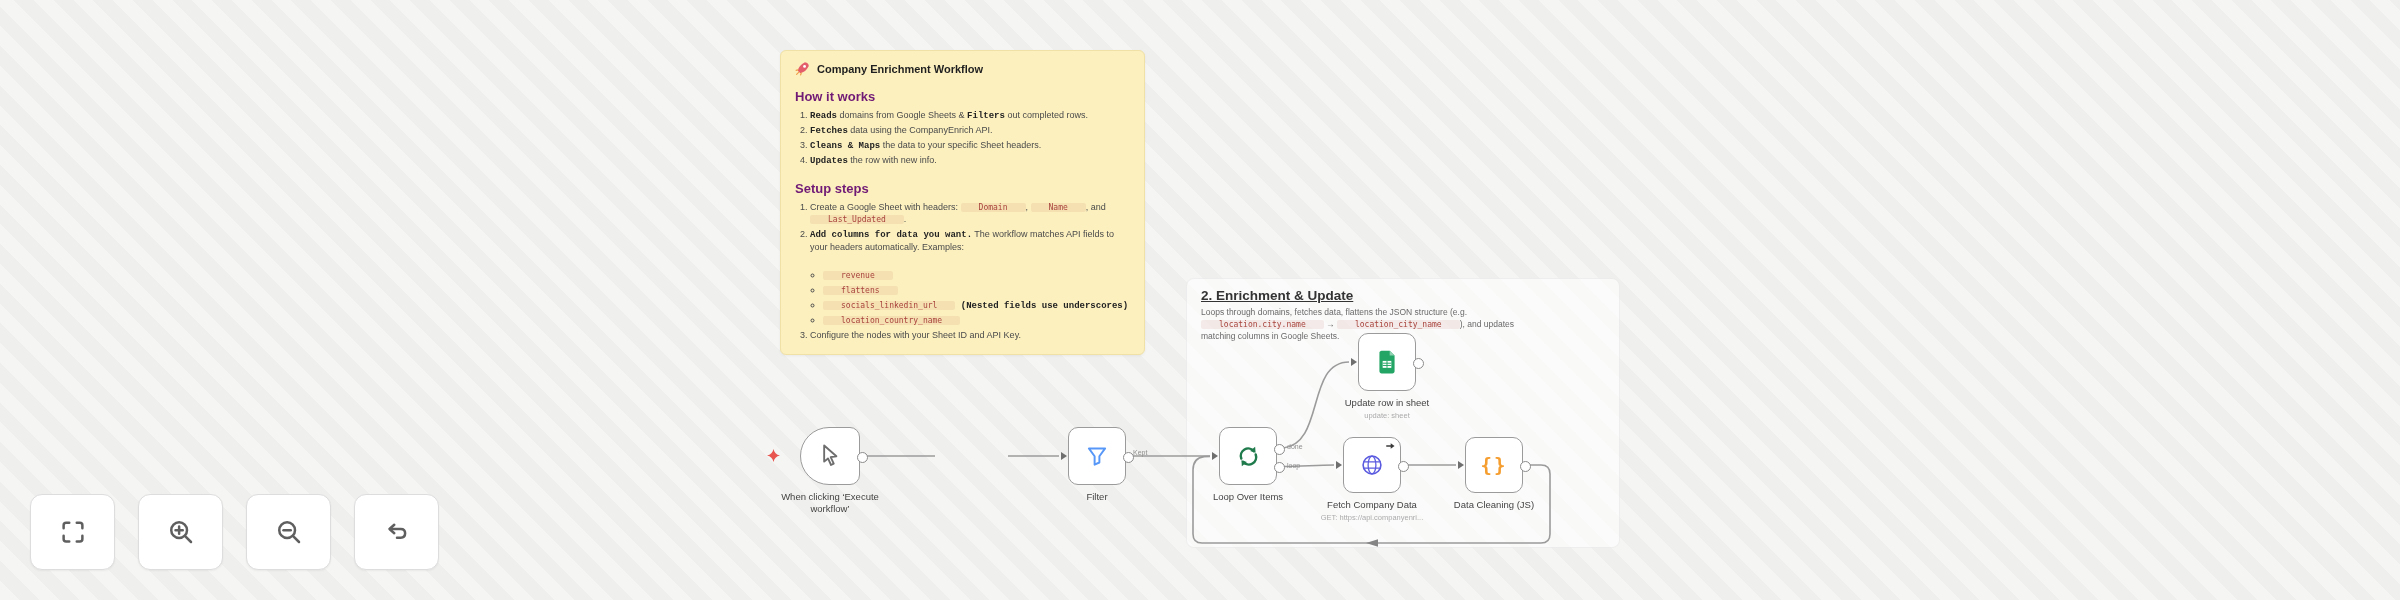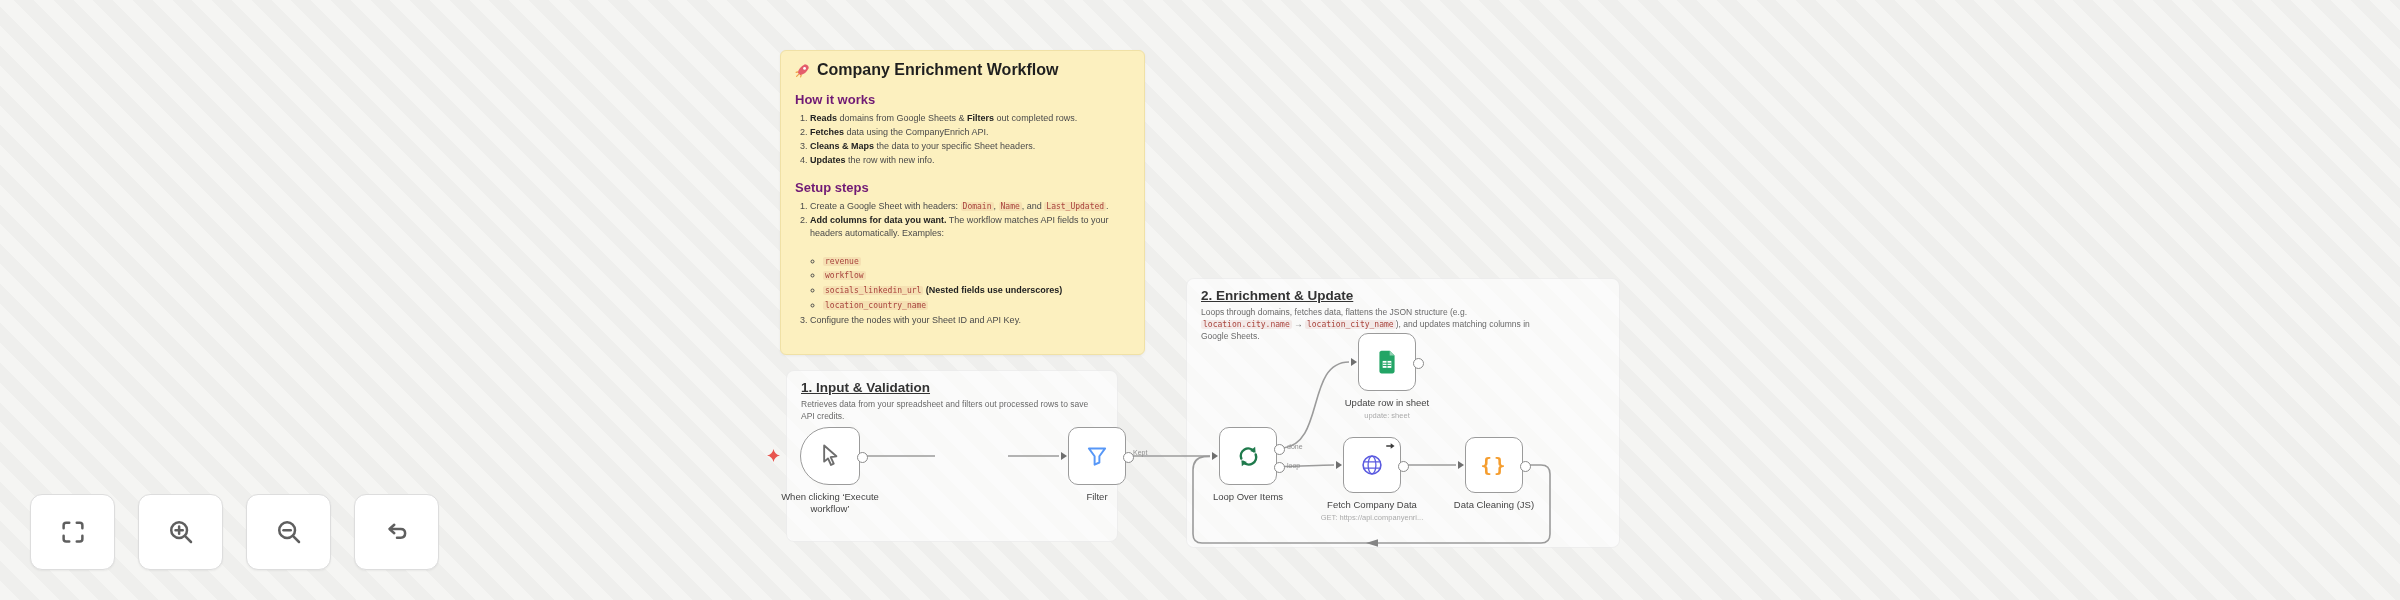--- a/index.html
+++ b/index.html
@@ -9,31 +9,31 @@
     background-color:#f3f3f1;
     background-image:repeating-linear-gradient(45deg,#f5f5f3 0 14px,#efefed 14px 28px);
   }
   
   .sticky{
     position:absolute;left:780px;top:50px;width:365px;height:305px;box-sizing:border-box;
     background:#fcf0bf;border:1px solid #f0e1a6;border-radius:6px;
     padding:10px 14px;box-shadow:0 1px 3px rgba(0,0,0,.05);z-index:4;color:#4a4a4a;
   }
   .sticky .title-row{display:flex;align-items:center;gap:7px;}
-  .sticky h1{margin:0;font-size:16px;font-weight:bold;color:#1f1f1f;}
+  .sticky h1{margin:0;font-size:11px;font-weight:bold;color:#1f1f1f;}
   .sticky p.intro{margin:9px 0 0 0;font-size:9px;line-height:1.4;width:332px;color:#4a4a4a;}
   .sticky h2{margin:13px 0 0 0;font-size:13px;color:#701a75;}
   .sticky ol{margin:5px 0 0 0;padding-left:15px;font-size:9px;line-height:1.35;}
   .sticky ol li{margin-top:2px;}
   .sticky ul{list-style:circle;margin:16px 0 2px 0;padding-left:13px;}
   .sticky ul li{margin-top:2px;}
-  .sticky b{color:#222;}
+  .sticky b{color:#222;font-family:Liberation Mono, monospace;}
   .code{
     font-family:"DejaVu Sans Mono",monospace;font-size:8px;color:#a8433c;
-    background:rgba(175,70,55,.09);padding:0 2px;border-radius:2px;
+    background:rgba(175,70,55,.09);padding:0 18px;border-radius:2px;
   }
   
   .panel{
     position:absolute;background:rgba(255,255,255,.62);
     border:1px solid rgba(0,0,0,.05);border-radius:8px;z-index:1;box-sizing:border-box;
   }
   .panel-input{left:786px;top:370px;width:332px;height:172px;}
   .panel-enrich{left:1186px;top:278px;width:434px;height:270px;}
   .panel h3{margin:9px 0 0 14px;font-size:13.5px;color:#333;text-decoration:underline;}
   .panel p{margin:4px 14px 0 14px;font-size:8.5px;line-height:1.4;color:#6a6a6a;}
@@ -97,33 +97,29 @@
       <li><b>Cleans &amp; Maps</b><span> the data to your specific Sheet headers.</span></li>
       <li><b>Updates</b><span> the row with new info.</span></li>
     </ol>
 
     <h2>Setup steps</h2>
     <ol>
       <li><span>Create a Google Sheet with headers: </span><span class="code">Domain</span><span>, </span><span class="code">Name</span><span>, and </span><span class="code">Last_Updated</span><span>.</span></li>
       <li><b>Add columns for data you want.</b><span> The workflow matches API fields to your headers automatically. Examples:</span>
         <ul>
           <li><span class="code">revenue</span></li>
-          <li><span class="code">workflow</span></li>
+          <li><span class="code">flattens</span></li>
           <li><span class="code">socials_linkedin_url</span><b> (Nested fields use underscores)</b></li>
           <li><span class="code">location_country_name</span></li>
         </ul>
       </li>
       <li>Configure the nodes with your Sheet ID and API Key.</li>
     </ol>
   </div>
 
-  <div class="panel panel-input">
-    <h3>1. Input &amp; Validation</h3>
-    <p>Retrieves data from your spreadsheet and filters out processed rows to save API credits.</p>
-  </div>
 
   <div class="panel panel-enrich">
     <h3>2. Enrichment &amp; Update</h3>
     <p><span>Loops through domains, fetches data, flattens the JSON structure (e.g. </span><span class="code">location.city.name</span><span> → </span><span class="code">location_city_name</span><span>), and updates matching columns in Google Sheets.</span></p>
   </div>
 
   <svg class="edges" width="2400" height="600">
     <path d="M 866 456 H 935"></path>
     <path d="M 1008 456 H 1059"></path>
     <path d="M 1130 456 H 1210"></path>

